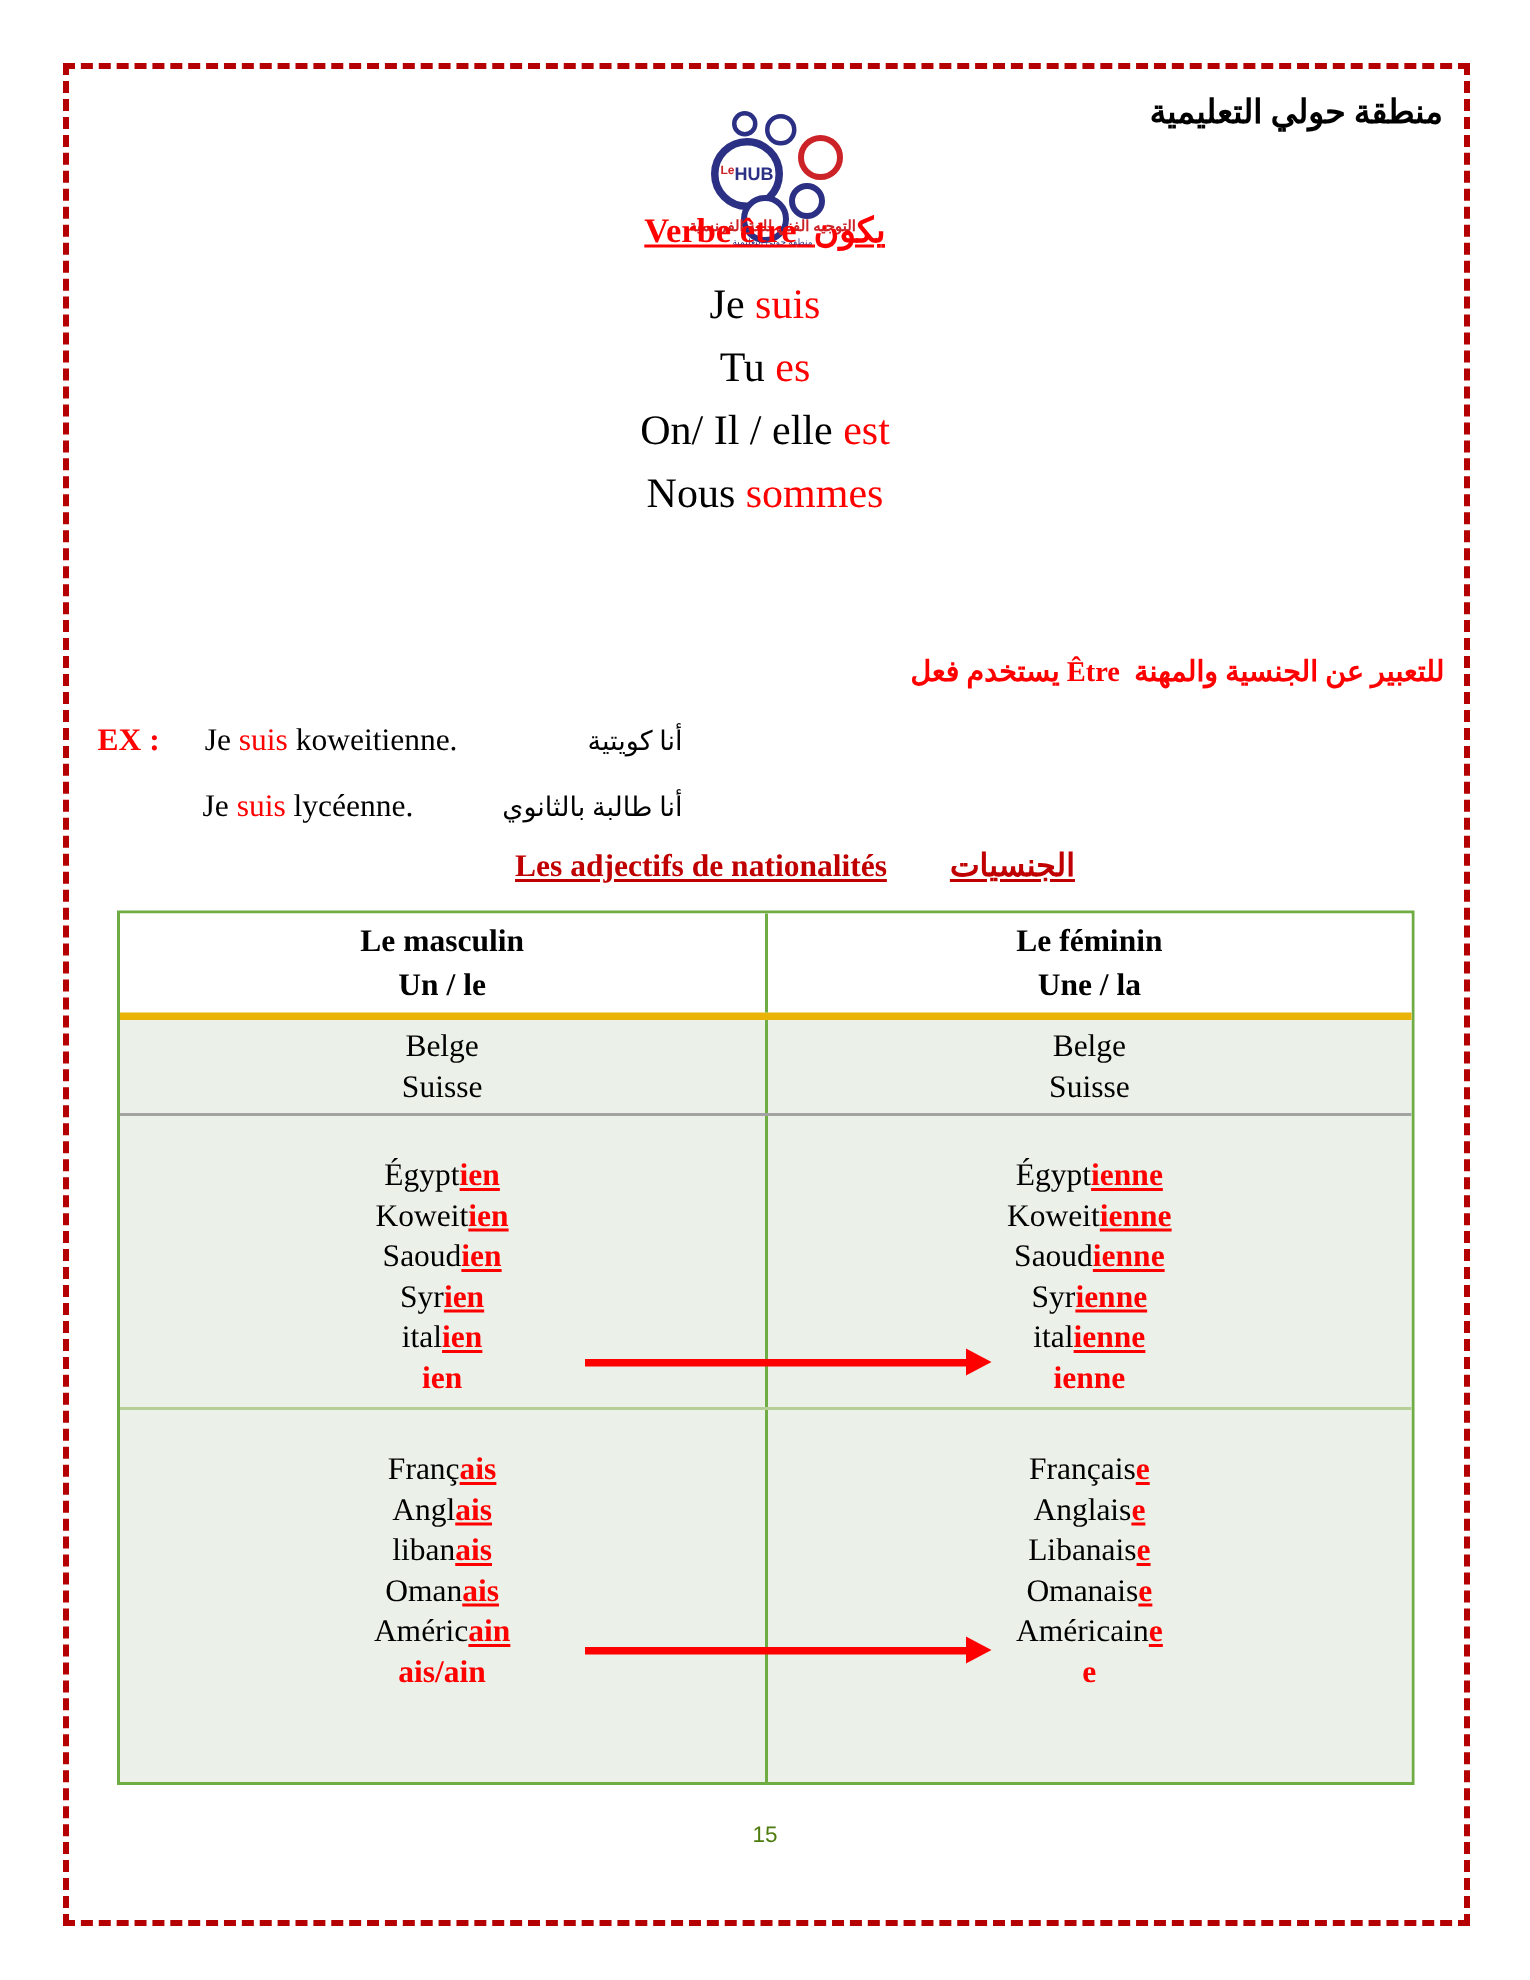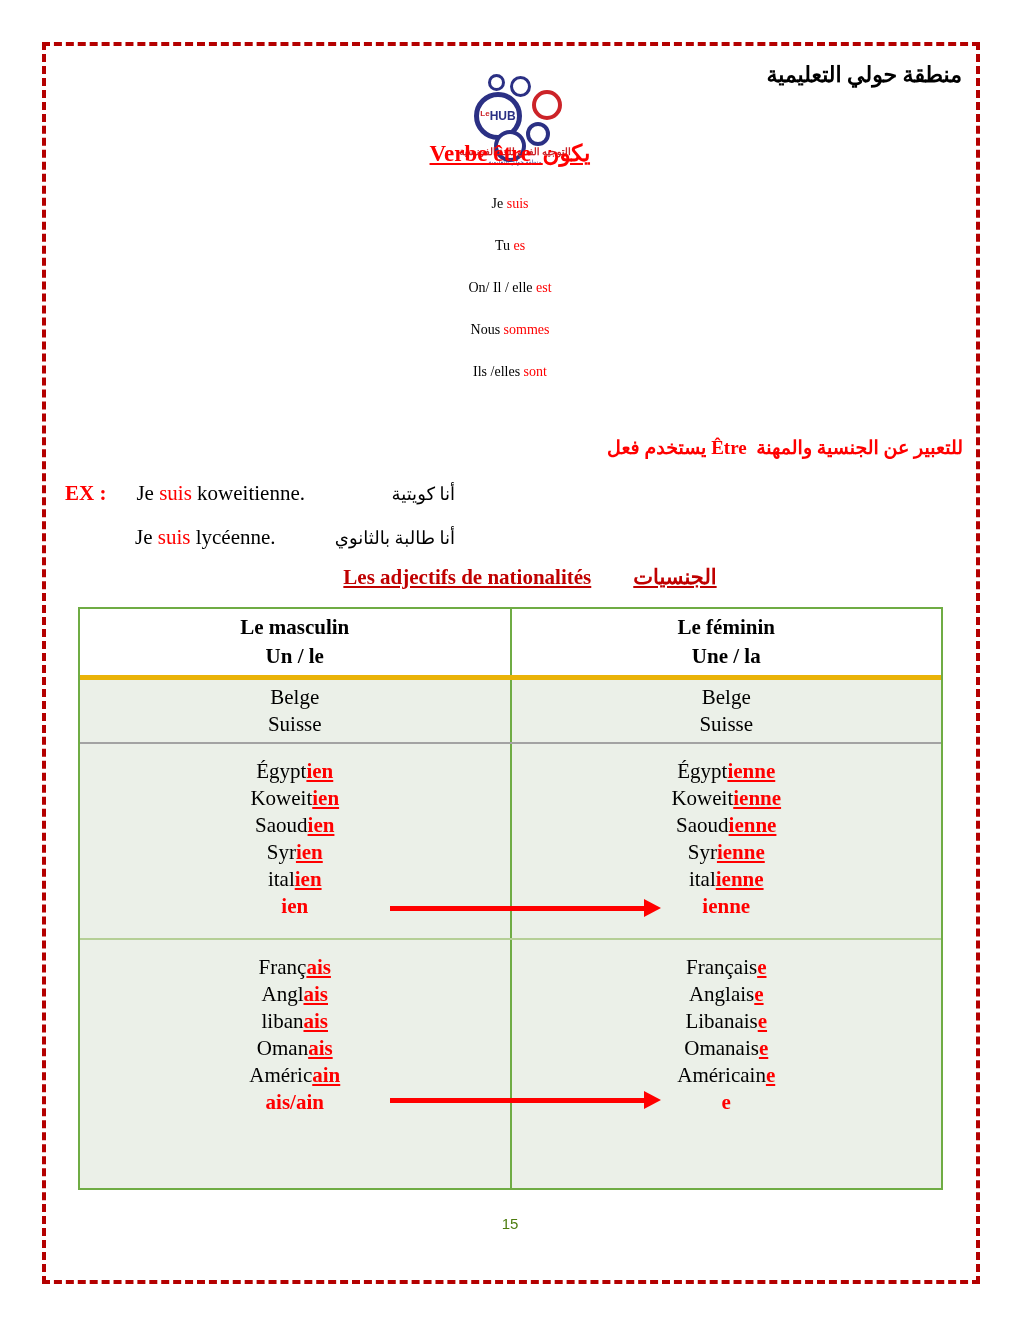--- a/index.html
+++ b/index.html
@@ -27,21 +27,21 @@
     color:#cc2328;font-weight:bold;font-size:10px;line-height:11px;}
   .logo-subcaption{position:absolute;left:-10px;top:85px;width:146px;text-align:center;
     color:#2b3084;font-size:6px;line-height:7px;}
   
   .school-name{position:absolute;right:58px;top:62px;font-weight:bold;font-size:22px;color:#000;}
   
   .main-title{position:absolute;left:0;top:140px;width:1020px;text-align:center;
     font-size:23px;font-weight:bold;color:#ff0000;}
   .main-title .inner{text-decoration:underline;}
   
-  .conjugation{position:absolute;left:0;top:183px;width:1020px;text-align:center;font-size:14px;color:#000;}
+  .conjugation{position:absolute;left:0;top:183px;width:1020px;text-align:center;font-size:28px;color:#000;}
   .conj-line{height:42px;line-height:42px;}
   .red{color:#ff0000;}
   
   .usage-note{position:absolute;right:57px;top:436px;font-size:19px;font-weight:bold;color:#ff0000;text-align:right;}
   
   .examples{position:absolute;left:0;top:0;width:1020px;}
   .ex-line{position:absolute;left:65px;font-size:21px;color:#000;}
   .ex-line-1{top:481px;}
   .ex-line-2{top:525px;}
   .ex-label{color:#ff0000;font-weight:bold;margin-right:30px;}
@@ -59,21 +59,21 @@
     border:2px solid #6fac44;font-size:21px;}
   .tbl-header{display:flex;height:66px;background:#ffffff;border-bottom:5px solid #eab308;}
   .tbl-row{display:flex;background:#ebf0e8;}
   .row-a{height:62px;border-bottom:2px solid #a3a3a3;}
   .row-b{height:194px;border-bottom:2px solid #b5cf96;}
   .row-c{height:248px;}
   .th,.td{flex:1;text-align:center;box-sizing:border-box;}
   .th:first-child,.td:first-child{border-right:2px solid #6fac44;}
   .th{font-weight:bold;padding-top:4px;line-height:29px;}
   .row-a .td{padding-top:4px;}
-  .row-b .td,.row-c .td{padding-top:14px;}
+  .row-b .td,.row-c .td{padding-top:26px;}
   .wline{line-height:27px;}
   .ending{color:#ff0000;font-weight:bold;text-decoration:underline;}
   .rule{color:#ff0000;font-weight:bold;}
   .arrow{position:absolute;height:5px;background:#ff0000;left:310px;width:256px;}
   .arrow::after{content:'';position:absolute;right:-15px;top:-7px;width:0;height:0;
     border-left:17px solid #ff0000;border-top:9px solid transparent;border-bottom:9px solid transparent;}
   .arrow-1{top:297px;}
   .arrow-2{top:489px;}
   
   .page-number{position:absolute;left:0;top:1215px;width:1020px;text-align:center;
@@ -101,21 +101,20 @@
 
 <div class="main-title">
   <span class="inner"><span>Verbe être</span>&nbsp;&nbsp;<span>يكون</span></span>
 </div>
 
 <div class="conjugation" id="conj-list">
     <div class="conj-line"><span>Je </span><span class="red">suis</span></div>
     <div class="conj-line"><span>Tu </span><span class="red">es</span></div>
     <div class="conj-line"><span>On/ Il / elle </span><span class="red">est</span></div>
     <div class="conj-line"><span>Nous </span><span class="red">sommes</span></div>
-    <div class="conj-line"><span>Ils /elles </span><span class="red">sont</span></div>
   </div>
 
 <div class="usage-note">
   <span>يستخدم فعل</span>
   <span>Être</span>&nbsp;
   <span>للتعبير عن الجنسية والمهنة</span>
 </div>
 
 <div class="examples">
   <div class="ex-line ex-line-1">

